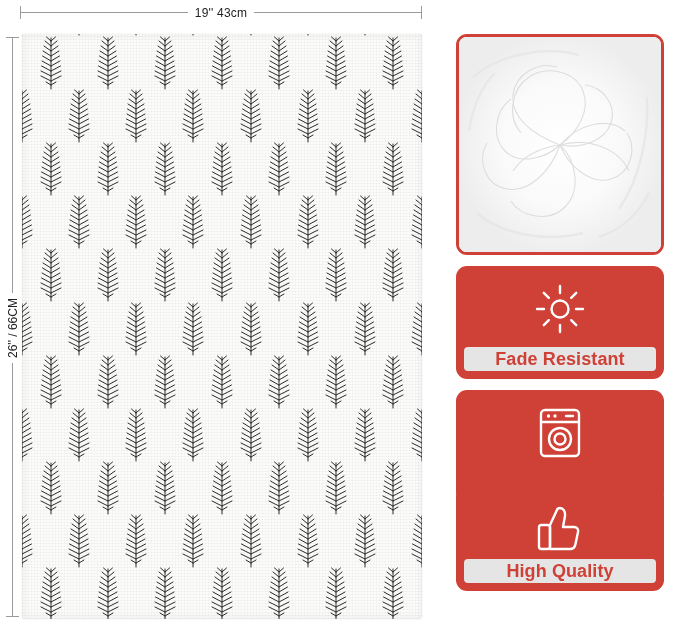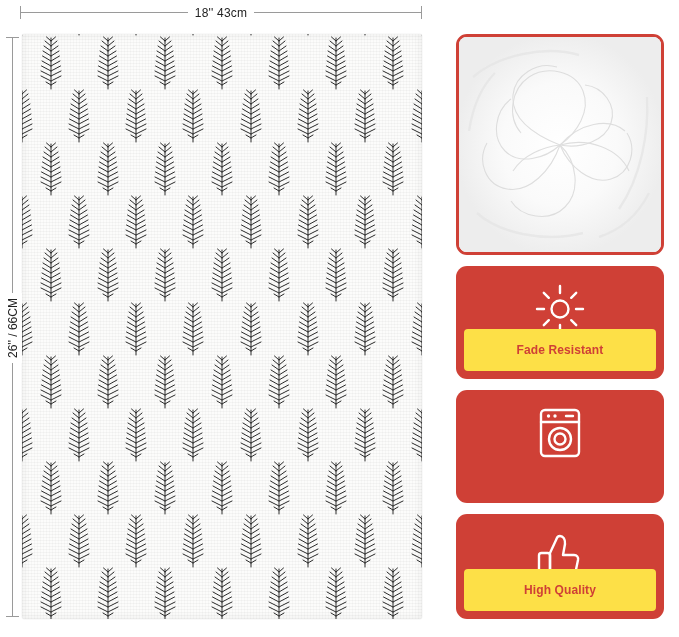--- a/index.html
+++ b/index.html
@@ -171,58 +171,58 @@
     inset: 0;
   }
 
   .card.feat {
     background: #cf4036;
     box-sizing: border-box;
     padding: 0;
   }
   .card.feat.c1 { top: 232px; height: 113px; }
   .card.feat.c2 { top: 356px; height: 113px; }
-  .card.feat.c3 { top: 480px; height: 105px; }
+  .card.feat.c3 { top: 452px; height: 105px; }
 
   .feat-icon {
     position: absolute;
     left: 0; right: 0;
     top: 14px;
     height: 58px;
     display: flex;
     align-items: center;
     justify-content: center;
   }
   .feat-label {
     position: absolute;
     left: 8px;
     right: 8px;
     bottom: 8px;
-    height: 42px;
-    background: #fde047;
+    height: 24px;
+    background: #e5e5e5;
     border-radius: 4px;
     display: flex;
     align-items: center;
     justify-content: center;
     color: #cf4036;
-    font-size: 12px;
+    font-size: 18px;
     font-weight: bold;
     letter-spacing: 0.1px;
   }
 </style>
 </head>
 <body>
 
 <div id="page">
 
   <div class="dim-top">
     <div class="bar"></div>
     <div class="cap l"></div>
     <div class="cap r"></div>
-    <div class="label">18'' 43cm</div>
+    <div class="label">19'' 43cm</div>
   </div>
 
   <div class="dim-left">
     <div class="bar"></div>
     <div class="cap t"></div>
     <div class="cap b"></div>
     <div class="label">26'' / 66CM</div>
   </div>
 
   <div id="towel">

